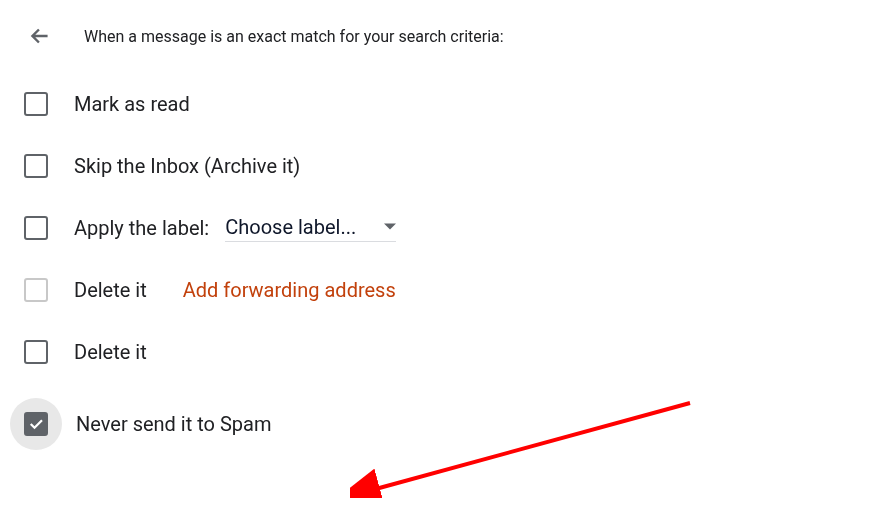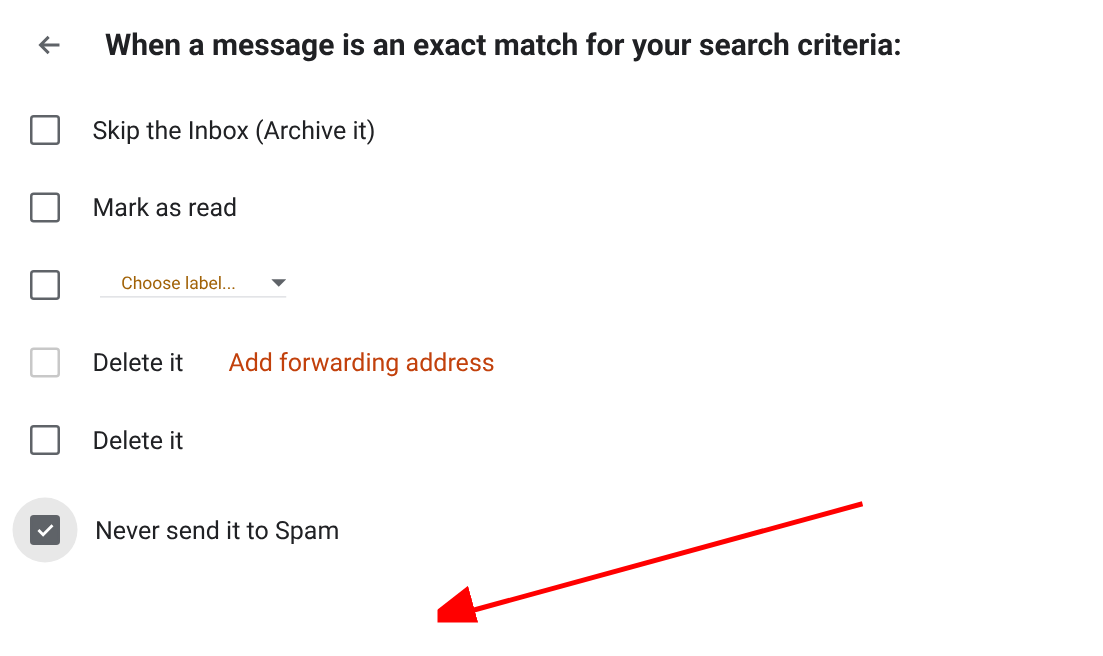--- a/index.html
+++ b/index.html
@@ -24,23 +24,23 @@
     .back-btn {
       width: 32px;
       height: 32px;
       display: flex;
       align-items: center;
       justify-content: center;
       cursor: pointer;
       color: #5f6368;
     }
     .header-text {
-      font-size: 24px;
+      font-size: 16px;
       color: #202124;
-      font-weight: 700;
+      font-weight: 400;
     }
     .options {
       display: flex;
       flex-direction: column;
       gap: 30px;
     }
     .option-row {
       display: flex;
       align-items: center;
       gap: 26px;
@@ -95,23 +95,22 @@
     .dropdown {
       display: flex;
       align-items: center;
       gap: 28px;
       border-bottom: 1px solid #dadce0;
       padding-bottom: 2px;
       cursor: pointer;
       margin-left: 6px;
     }
     .dropdown-text {
-      font-size: 14px;
-      color: #a16207;
-      margin-left: 17px;
+      font-size: 20px;
+      color: #0f172a;
     }
     .dropdown-arrow {
       color: #5f6368;
     }
     .link {
       font-size: 20px;
       color: #c2410c;
       cursor: pointer;
       margin-left: 26px;
     }
@@ -133,36 +132,37 @@
   </div>
   <div class="header-text">When a message is an exact match for your search criteria:</div>
 </div>
 
 <div class="options">
 
   <div class="option-row">
     <div class="checkbox">
       
     </div>
+    <span class="option-label">Mark as read</span>
+  </div>
+
+  <div class="option-row">
+    <div class="checkbox">
+      
+    </div>
     <span class="option-label">Skip the Inbox (Archive it)</span>
   </div>
 
-  <div class="option-row">
-    <div class="checkbox">
-      
-    </div>
-    <span class="option-label">Mark as read</span>
-  </div>
-
 
   <div class="option-row">
     <div class="checkbox">
       
     </div>
     <div class="inline-container">
+      <span class="option-label">Apply the label:</span>
       <div class="dropdown">
         <span class="dropdown-text">Choose label...</span>
         <svg class="dropdown-arrow" width="12" height="12" viewBox="0 0 10 6" fill="currentColor">
           <path d="M0 0l5 5 5-5z"></path>
         </svg>
       </div>
     </div>
   </div>
 
   <div class="option-row">

